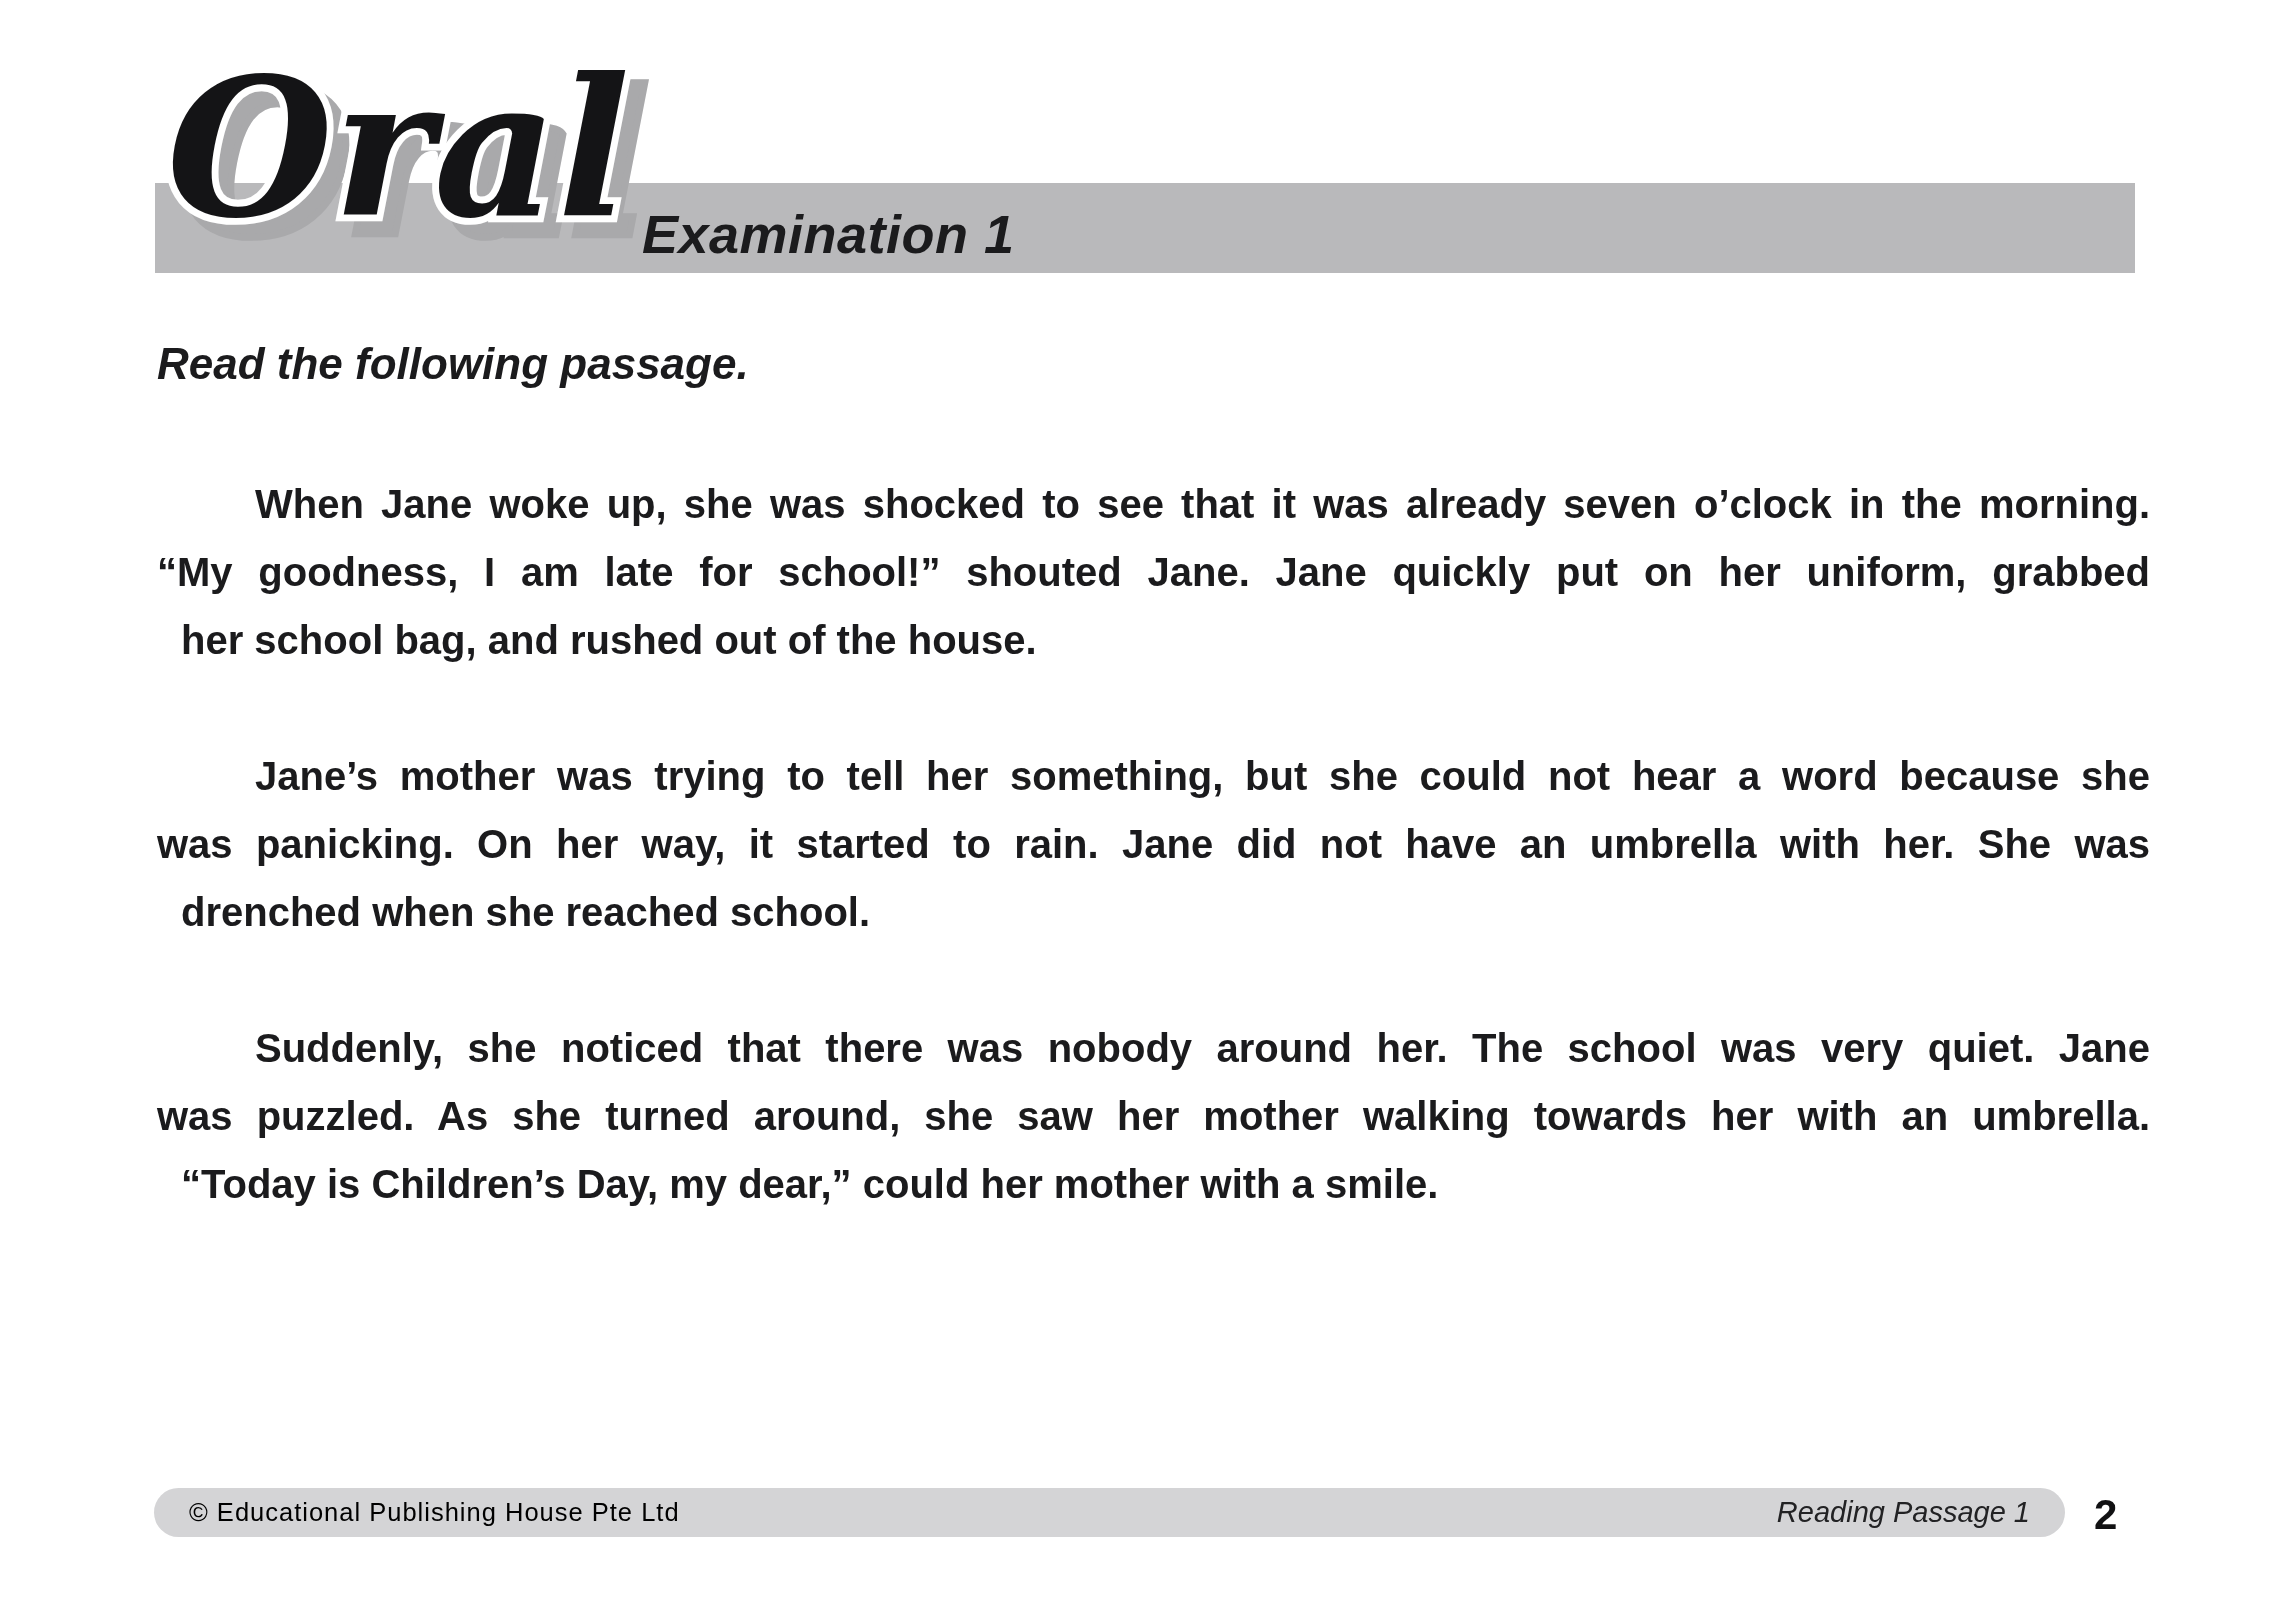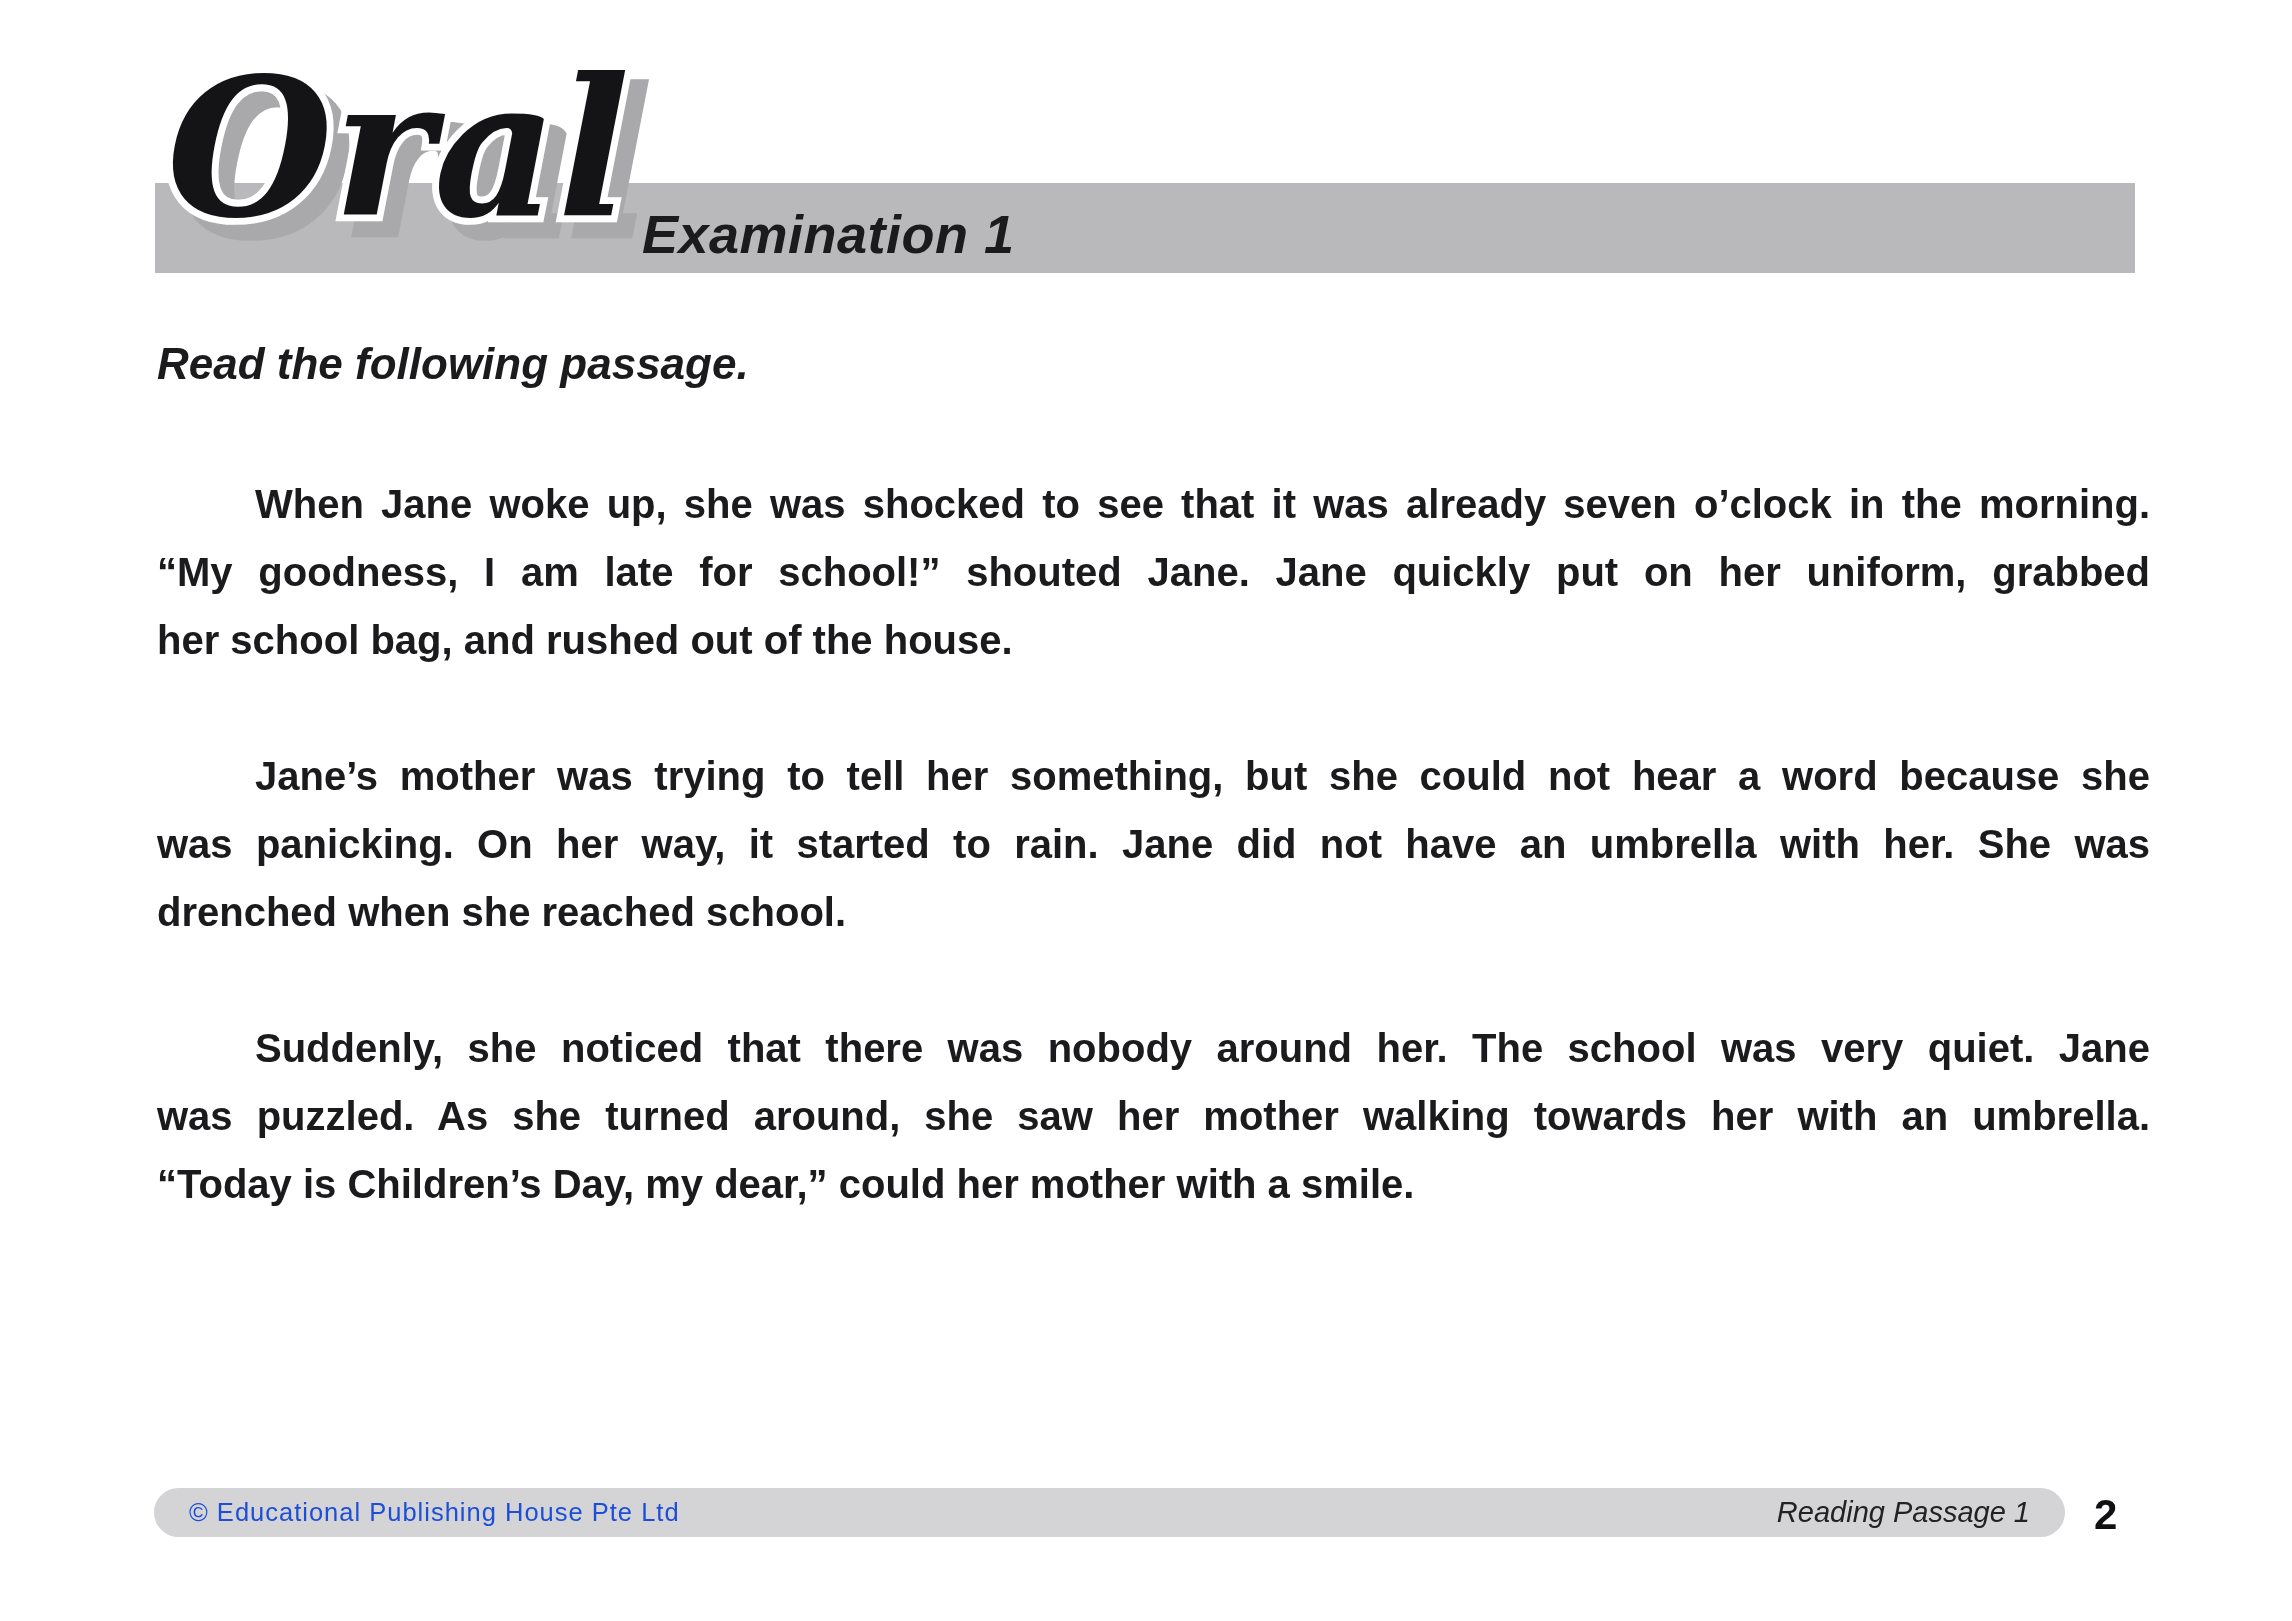--- a/index.html
+++ b/index.html
@@ -59,39 +59,39 @@
   .passage {
     position: absolute;
     left: 157px; top: 470px;
     width: 1993px;
     font-size: 40px;
     line-height: 68px;
   }
   .para { margin: 0 0 68px 0; font-weight: bold; }
   .line { text-align: justify; text-align-last: justify; }
   .line-first { text-indent: 98px; }
-  .line-last { text-align-last: left; }
+  .line-last { text-align-last: left; margin-left: 24px; }
 
   
   .footer-bar {
     position: absolute;
     left: 154px; top: 1488px;
     width: 1911px; height: 49px;
     border-radius: 24.5px;
     background: var(--footer-bar, #d4d4d6);
     display: flex;
     align-items: center;
     justify-content: space-between;
     padding: 0 35px;
     box-sizing: border-box;
   }
   .copyright {
     font-size: 25.5px;
     letter-spacing: 1px;
-    color: #1d4ed8;
+    color: #000000;
   }
   .section-label {
     font-size: 29px;
     font-weight: normal;
     font-style: italic;
     color: #222224;
   }
   .page-number {
     position: absolute;
     left: 2094px; top: 1491px;

